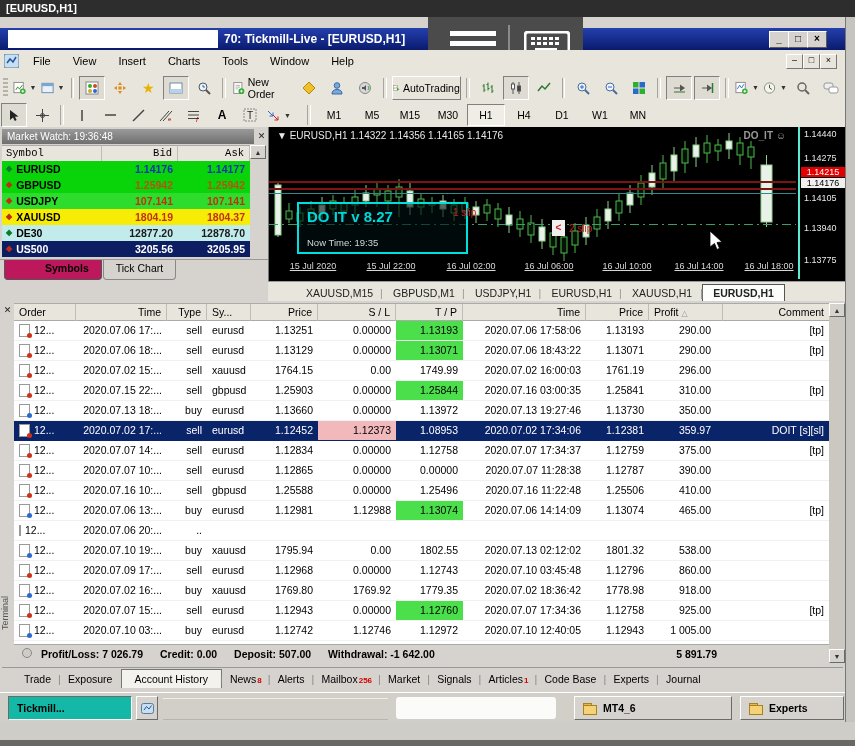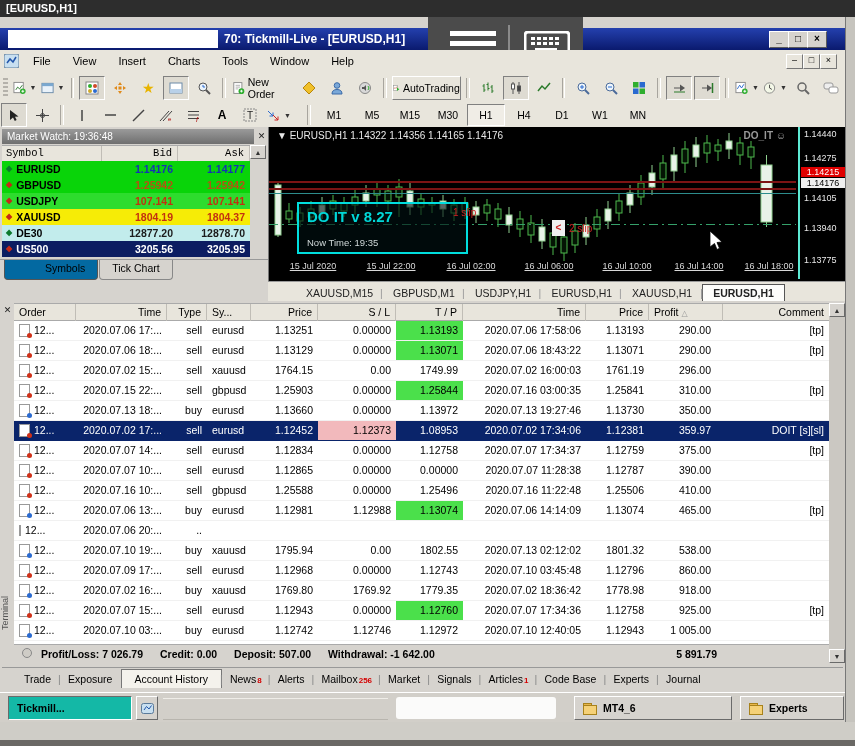--- a/index.html
+++ b/index.html
@@ -58,21 +58,21 @@
   .mw-navy{background:#0c1d61;color:#fff;}
   .dmd{font-size:8px;line-height:8px;}
   .d-up{color:#0d7a2d;} .d-down{color:#c62817;}
   .v-blue{color:#1433b4;} .v-orange{color:#b65312;} .v-red{color:#c33010;}
   .v-dark{color:#1c1c1c;} .v-white{color:#fff;}
   #mw-scroll{left:250px;top:18px;width:16px;height:130px;background:#d6d3ce;}
   .sb{width:16px;height:14px;background:#d6d3ce;border:1px solid;border-color:#fff #6a6a6a #6a6a6a #fff;
       font-size:7px;text-align:center;line-height:13px;color:#333;box-sizing:border-box;}
   #mw-tabs{left:0px;top:132px;width:268px;height:20px;border-top:1px solid #999;background:#d6d3ce;display:flex;padding-left:4px;}
   .mwtab{padding:2px 12px;font-size:10.5px;border:1px solid #888;border-top:none;border-radius:0 0 4px 4px;margin-right:1px;background:#d6d3ce;}
-  .mwtab.active{background:#0369a1;font-weight:normal;border-color:#555;padding-left:40px;}
+  .mwtab.active{background:#be185d;font-weight:bold;border-color:#555;padding-left:40px;}
   
   #chart{left:268px;top:127px;width:577px;height:154px;background:#000;border-left:1px solid #777;box-sizing:border-box;}
   #plot{position:absolute;left:0;top:0;width:527px;height:152px;overflow:hidden;}
   #axis{position:absolute;left:529px;top:0;width:48px;height:152px;border-left:2px solid #5eead4;color:#e8e8e8;font-size:9px;}
   .plabel{position:absolute;left:4px;}
   #bid-label{position:absolute;left:1px;top:40px;width:44px;background:#e00000;color:#fff;text-align:center;font-size:9px;}
   #ask-label{position:absolute;left:1px;top:51px;width:44px;background:#f0f0f0;color:#000;text-align:center;font-size:9px;}
   #ohlc{position:absolute;left:8px;top:3px;color:#e8e8e8;font-size:10px;}
   #watermark{position:absolute;right:10px;top:3px;color:#9a9a9a;font-size:10px;font-weight:bold;}
   .hline-red{position:absolute;left:0;width:527px;height:2px;background:#7d1414;}

